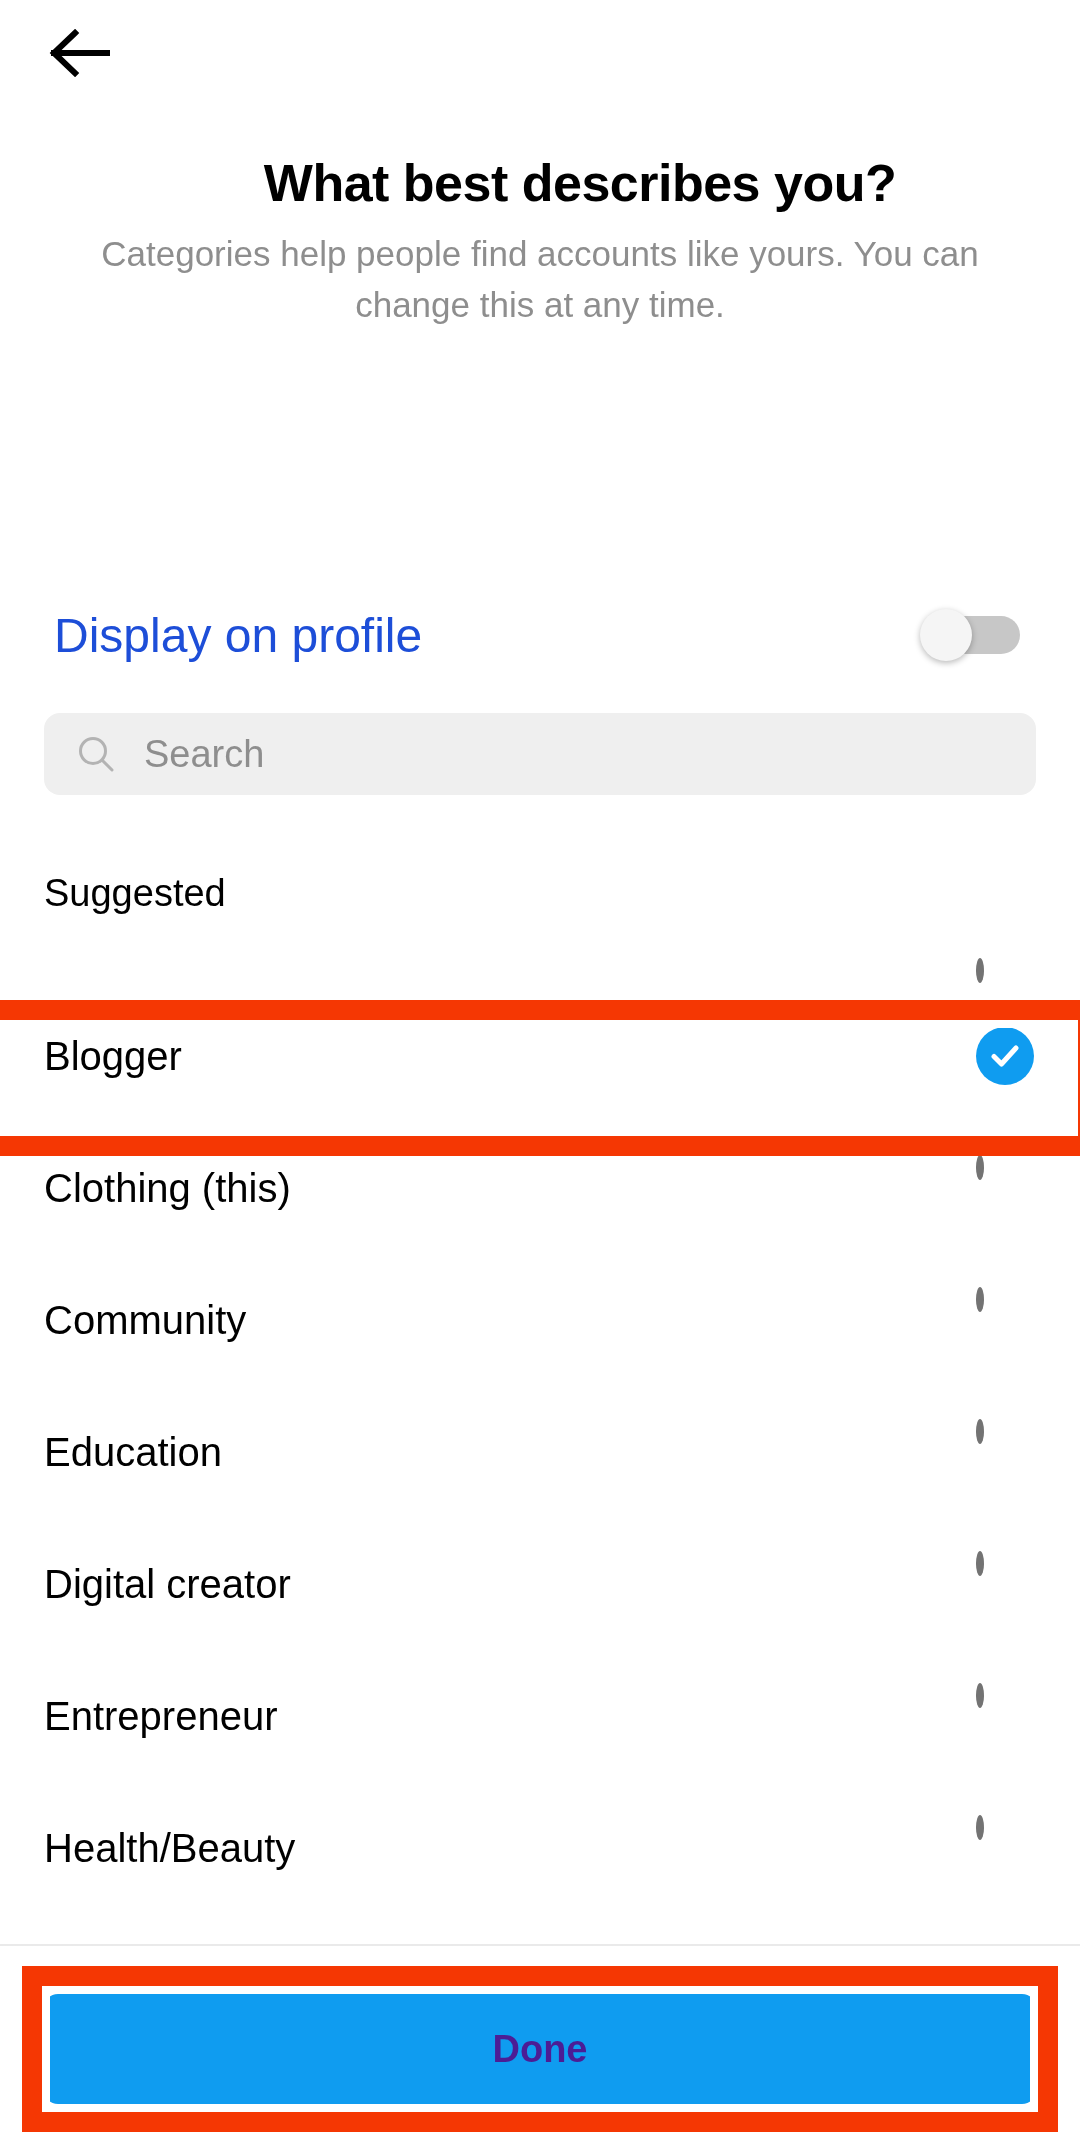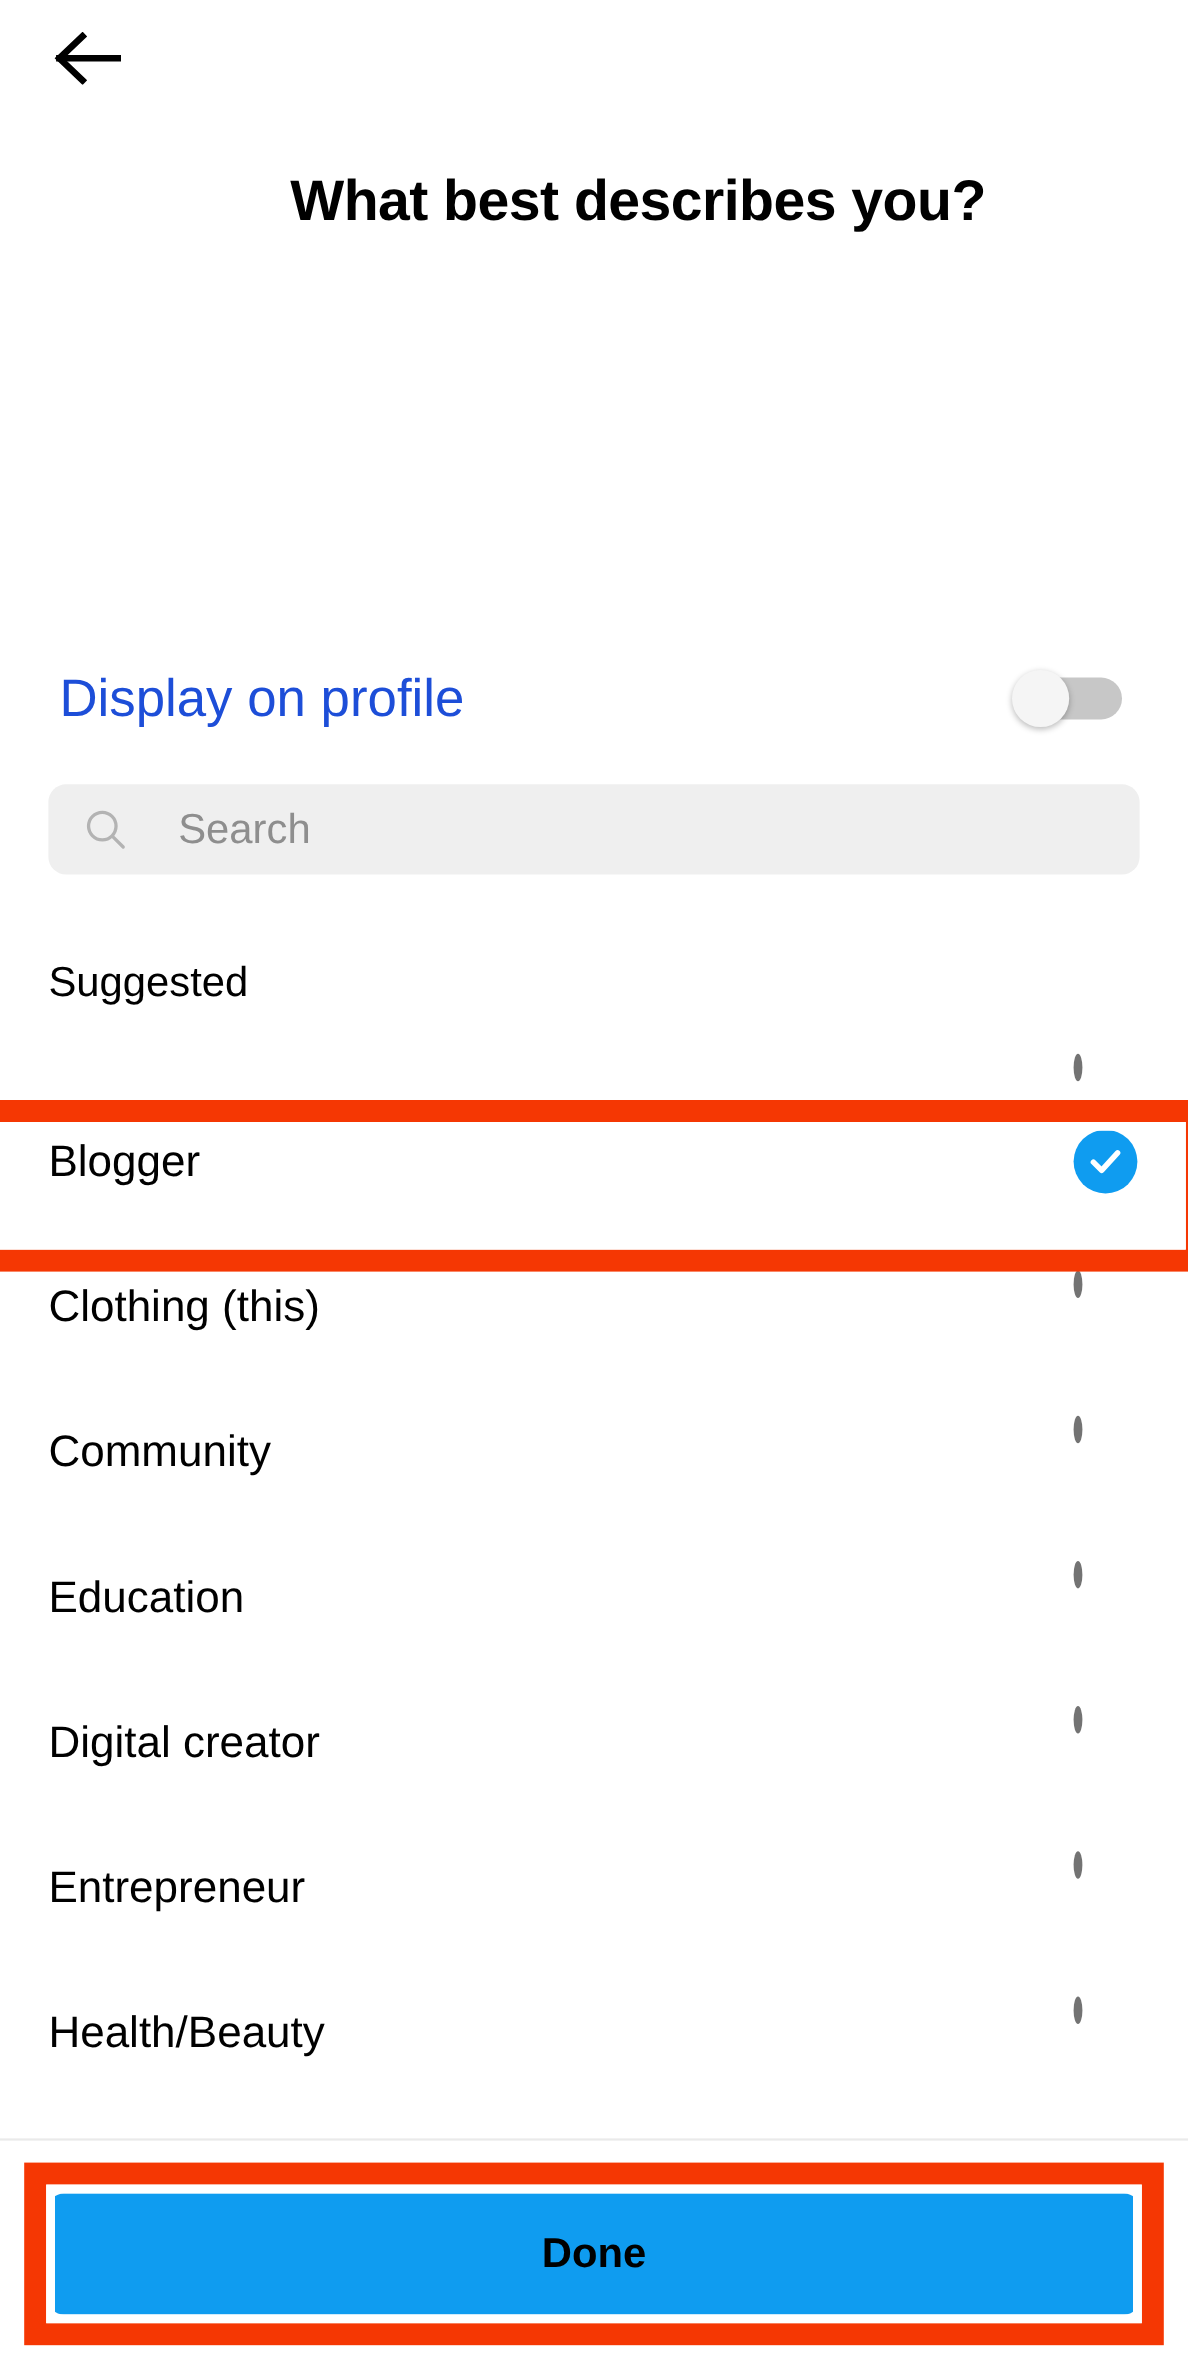--- a/index.html
+++ b/index.html
@@ -118,21 +118,21 @@
     cursor: text;
   }
   .search-icon {
     margin-left: 32px;
     width: 40px;
     height: 40px;
     display: block;
     flex: none;
   }
   .search-placeholder {
-    margin-left: 46px;
+    margin-left: 28px;
     font-size: 38px;
     color: #8e8e8e;
   }
 
   
   .suggested-header {
     position: absolute;
     left: 44px;
     top: 872px;
     font-size: 38px;
@@ -207,21 +207,21 @@
   }
   .done-btn {
     position: absolute;
     left: 44px;
     top: 1994px;
     width: 992px;
     height: 110px;
     background: #0f9cf0;
     border: none;
     border-radius: 14px;
-    color: #000000;
+    color: #4c1d95;
     font-family: "Liberation Sans", sans-serif;
     font-size: 38px;
     font-weight: bold;
     cursor: pointer;
   }
 
   
   .hl {
     position: absolute;
     border: 20px solid #f53703;
@@ -256,20 +256,21 @@
   <div class="back-btn">
     <span>
       <svg width="62" height="48" viewBox="0 0 62 48" fill="none" xmlns="http://www.w3.org/2000/svg">
         <path d="M5 24 H58" stroke="#000" stroke-width="6" stroke-linecap="square"></path>
         <path d="M26 4 L5 24 L26 44" stroke="#000" stroke-width="6" stroke-linecap="square" stroke-linejoin="miter" fill="none"></path>
       </svg>
     </span>
   </div>
 
   <div class="title">What best describes you?</div>
+  <div class="subtitle">Categories help people find accounts like yours. You can change this at any time.</div>
 
   <div class="display-row">
     <span class="display-label">Display on profile</span>
     <div class="toggle">
       <div class="toggle-track"></div>
       <div class="toggle-knob"></div>
     </div>
   </div>
 
   <div class="search-bar">

